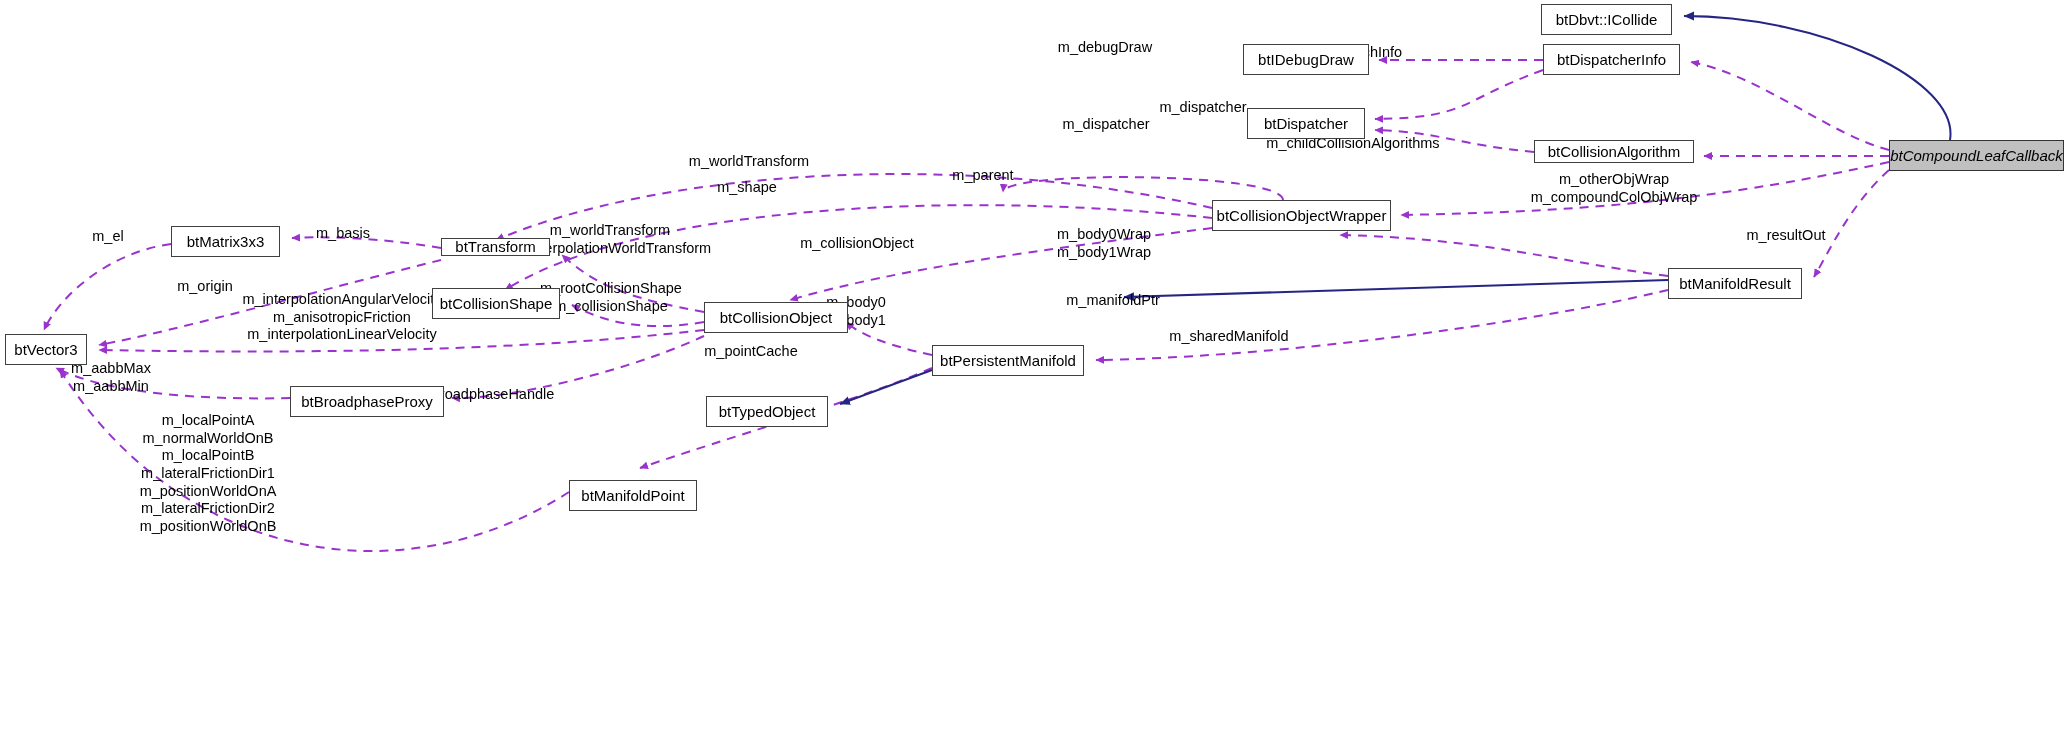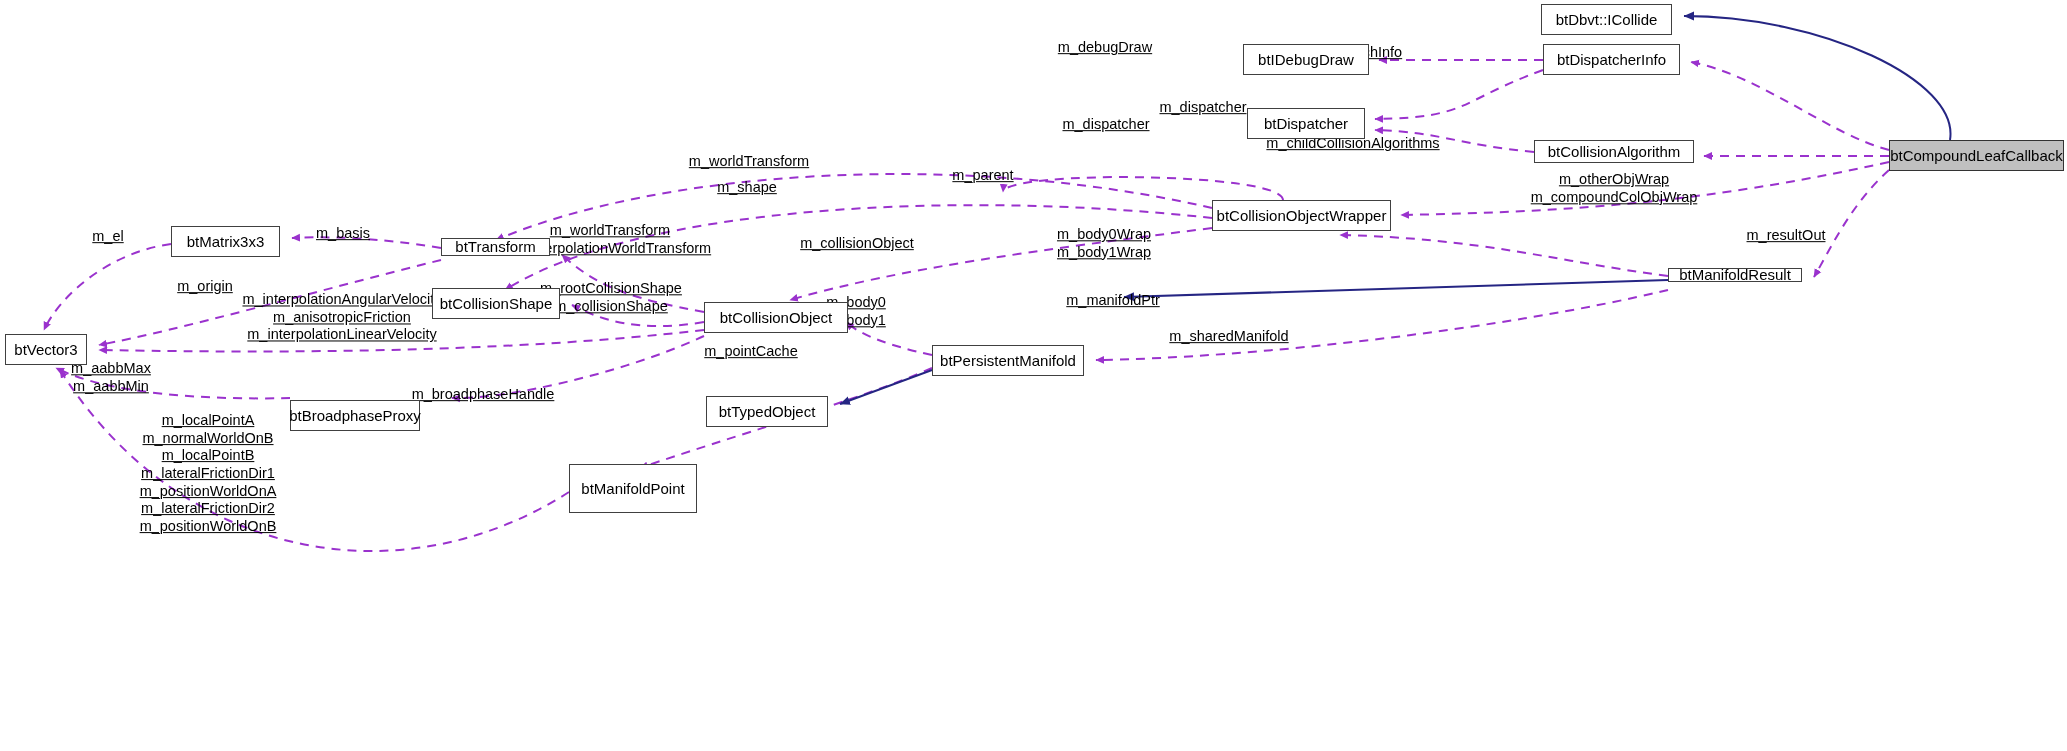--- a/index.html
+++ b/index.html
@@ -35,32 +35,32 @@
     display: flex;
     align-items: center;
     justify-content: center;
     text-align: center;
     white-space: pre-line;
     z-index: 5;
   }
   .node.root {
     background: #c0c0c0;
     border-color: #333333;
+    font-style: italic;
   }
   .edge-label {
     position: absolute;
     font-size: 14.5px;
     color: #000000;
     white-space: pre-line;
     line-height: 1.22;
     text-align: center;
     transform: translate(-50%, -50%);
     z-index: 4;
     pointer-events: none;
-    text-decoration: underline;
   }
 </style>
 </head>
 <body>
 
 <div id="canvas">
 
   <svg id="edges" viewBox="0 0 2067 751" xmlns="http://www.w3.org/2000/svg">
     <defs>
       <marker id="arrU" markerWidth="9" markerHeight="9" refX="8" refY="4.5" orient="auto" markerUnits="userSpaceOnUse">
@@ -134,28 +134,28 @@
 
   <div class="node" style="left:1541px;top:4px;width:131px;height:31px">btDbvt::ICollide</div>
   <div class="node" style="left:1243px;top:44px;width:126px;height:31px">btIDebugDraw</div>
   <div class="node" style="left:1543px;top:44px;width:137px;height:31px">btDispatcherInfo</div>
   <div class="node" style="left:1247px;top:108px;width:118px;height:31px">btDispatcher</div>
   <div class="node" style="left:1534px;top:140px;width:160px;height:23px">btCollisionAlgorithm</div>
   <div class="node root" style="left:1889px;top:140px;width:175px;height:31px">btCompoundLeafCallback</div>
   <div class="node" style="left:1212px;top:200px;width:179px;height:31px">btCollisionObjectWrapper</div>
   <div class="node" style="left:171px;top:226px;width:109px;height:31px">btMatrix3x3</div>
   <div class="node" style="left:441px;top:238px;width:109px;height:18px">btTransform</div>
-  <div class="node" style="left:1668px;top:268px;width:134px;height:14px">btManifoldResult</div>
+  <div class="node" style="left:1668px;top:268px;width:134px;height:31px">btManifoldResult</div>
   <div class="node" style="left:432px;top:288px;width:128px;height:31px">btCollisionShape</div>
   <div class="node" style="left:704px;top:302px;width:144px;height:31px">btCollisionObject</div>
   <div class="node" style="left:5px;top:334px;width:82px;height:31px">btVector3</div>
   <div class="node" style="left:932px;top:345px;width:152px;height:31px">btPersistentManifold</div>
-  <div class="node" style="left:290px;top:400px;width:130px;height:31px">btBroadphaseProxy</div>
+  <div class="node" style="left:290px;top:386px;width:154px;height:31px">btBroadphaseProxy</div>
   <div class="node" style="left:706px;top:396px;width:122px;height:31px">btTypedObject</div>
-  <div class="node" style="left:569px;top:464px;width:128px;height:49px">btManifoldPoint</div>
+  <div class="node" style="left:569px;top:480px;width:128px;height:31px">btManifoldPoint</div>
 
   <div class="edge-label" style="left:1353px;top:53px">m_dispatchInfo</div>
   <div class="edge-label" style="left:1105px;top:48px">m_debugDraw</div>
   <div class="edge-label" style="left:1203px;top:108px">m_dispatcher</div>
   <div class="edge-label" style="left:1106px;top:125px">m_dispatcher</div>
   <div class="edge-label" style="left:1353px;top:144px">m_childCollisionAlgorithms</div>
   <div class="edge-label" style="left:749px;top:162px">m_worldTransform</div>
   <div class="edge-label" style="left:983px;top:176px">m_parent</div>
   <div class="edge-label" style="left:1614px;top:189px">m_otherObjWrap
 m_compoundColObjWrap</div>

